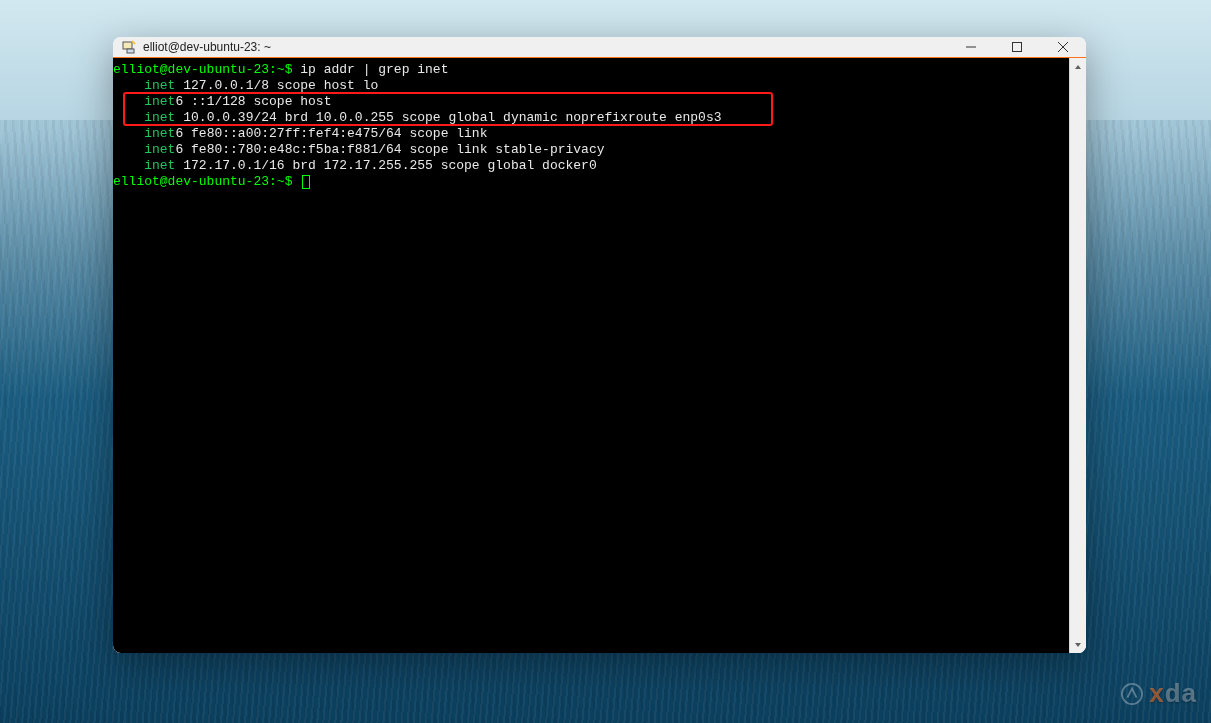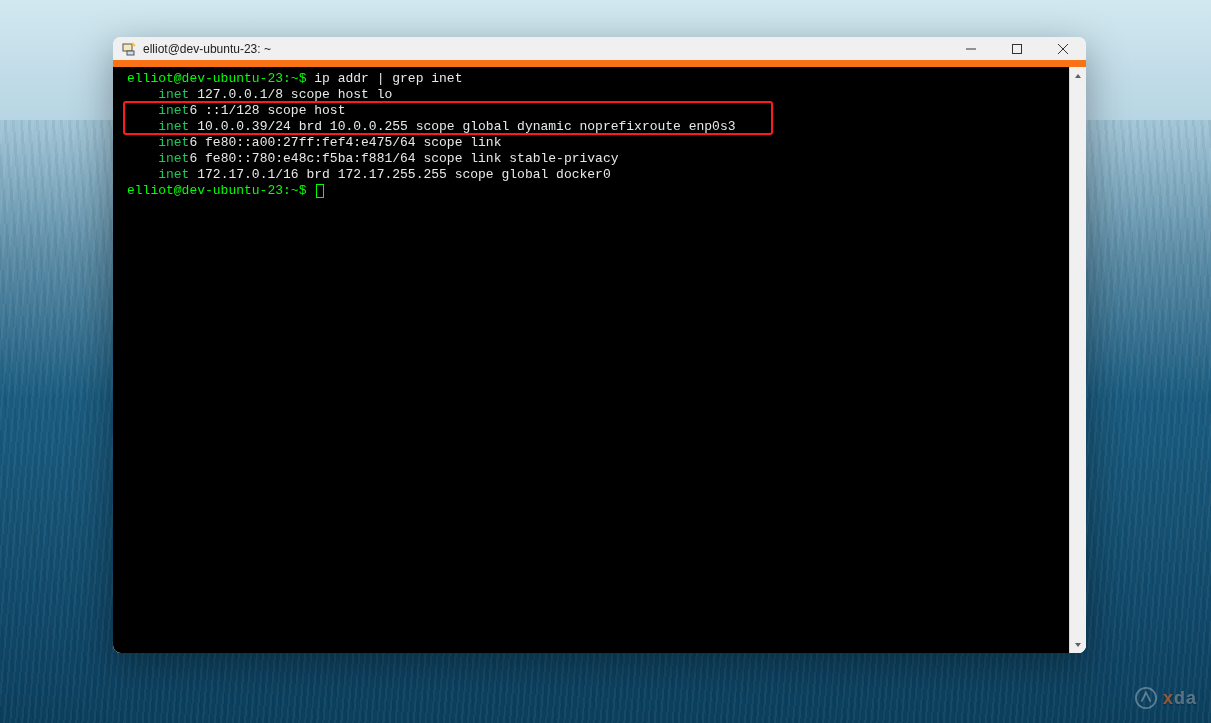--- a/index.html
+++ b/index.html
@@ -19,21 +19,21 @@
         repeating-linear-gradient(95deg, rgba(255,255,255,0.05) 0 2px, transparent 2px 6px),
         repeating-linear-gradient(85deg, rgba(0,0,0,0.05) 0 3px, transparent 3px 8px),
         linear-gradient(180deg, #bcdfea 0%, #9fc4d6 18%, #5d8ea8 35%, #1a5c80 55%, #0b3f5e 100%);
     }
     .sky { position:absolute; left:0; right:0; top:0; height:120px;
       background: linear-gradient(180deg, #d2e8f0, #b7d5e3); }
     .watermark {
       position: absolute;
       right: 14px;
       bottom: 14px;
-      font-size: 18px;
+      font-size: 26px;
       font-weight: 600;
       color: rgba(230,235,240,0.35);
       letter-spacing: 1px;
       display:flex; align-items:center; gap:6px;
       text-shadow: 0 1px 2px rgba(0,0,0,0.3);
     }
     .watermark .x { color: rgba(255,120,40,0.55); }
     .window {
       position: absolute;
       left: 113px;
@@ -41,26 +41,26 @@
       width: 973px;
       height: 616px;
       background: #fff;
       border-radius: 8px;
       box-shadow: 0 12px 40px rgba(0,0,0,0.35);
       display: flex;
       flex-direction: column;
       overflow: hidden;
     }
     .titlebar {
-      height: 30px;
+      height: 21px;
       background: #f0f0f0;
       display: flex;
       align-items: center;
       padding-left: 8px;
-      border-bottom: 7px solid #f97316;
+      border-bottom: 1px solid #f97316;
       user-select: none;
     }
     .titlebar .ticon {
       width: 16px; height: 16px; margin-right: 6px;
       display:flex; align-items:center; justify-content:center;
     }
     .titlebar .title { font-size: 12px; color: #222; }
     .winbtns { margin-left: auto; display: flex; height: 100%; }
     .winbtn {
       width: 46px; height: 100%;
@@ -69,21 +69,21 @@
     }
     .winbtn svg { width: 10px; height: 10px; }
     .term-wrap { flex:1; display:flex; background:#fff; }
     .terminal {
       flex: 1;
       background: #000;
       font-family: "Consolas", "Courier New", monospace;
       font-size: 13px;
       line-height: 16px;
       color: #ccc;
-      padding: 4px 14px;
+      padding: 4px 0;
       white-space: pre;
       overflow: hidden;
       position: relative;
     }
     .scrollbar {
       width: 17px;
       background: #f0f0f0;
       border-left: 1px solid #d8d8d8;
       position: relative;
     }

